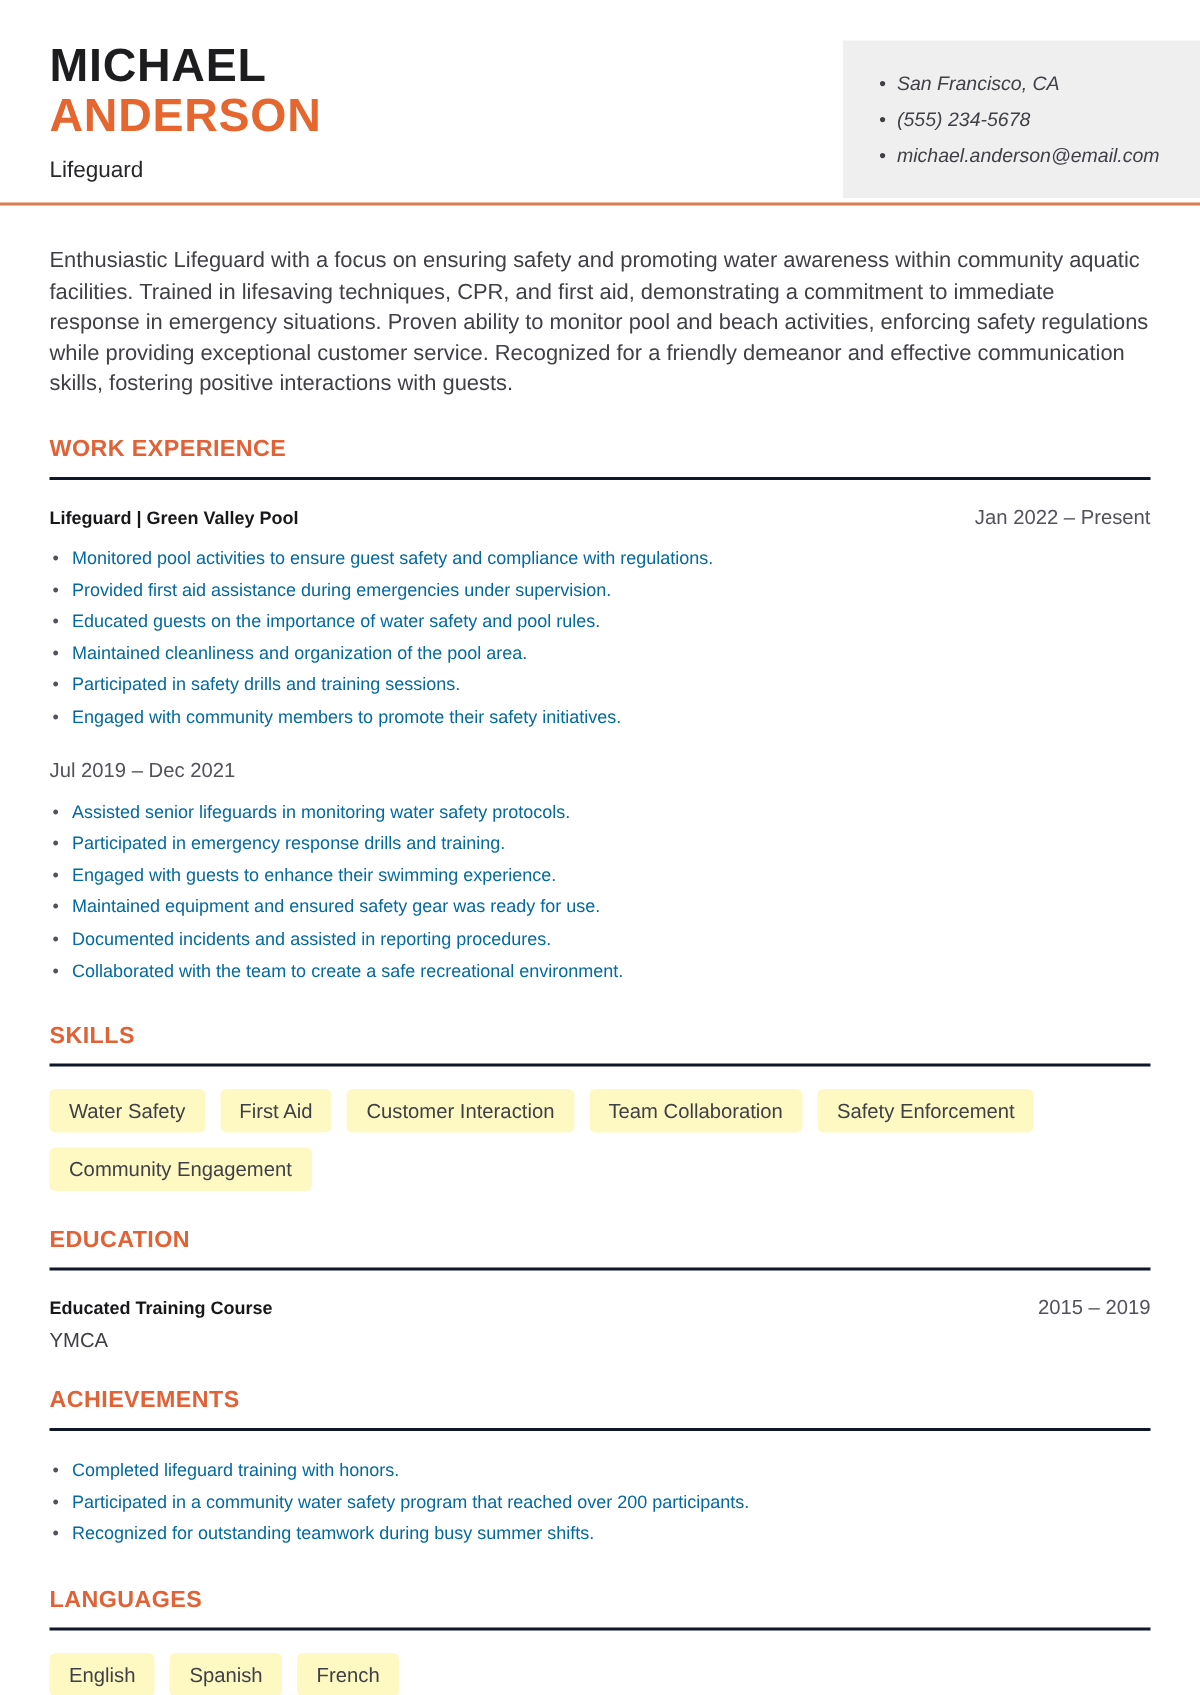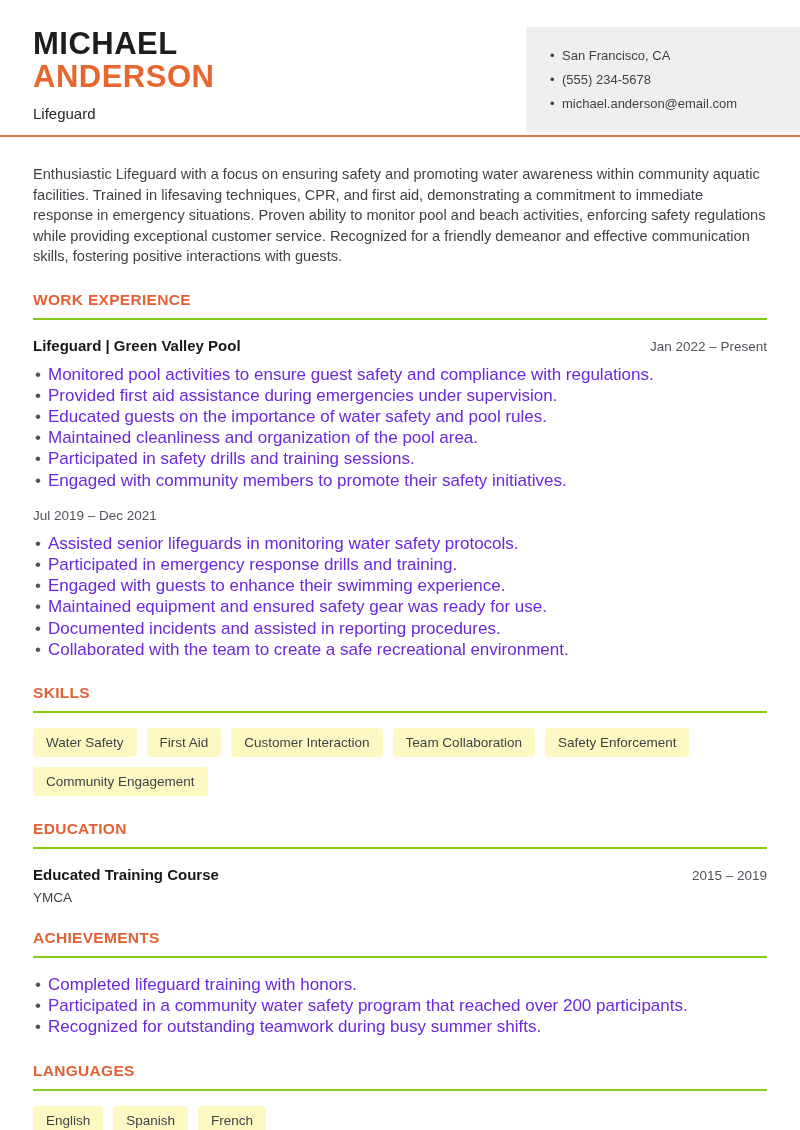--- a/index.html
+++ b/index.html
@@ -19,54 +19,54 @@
     font-size:31px; line-height:33px; font-weight:800;
     letter-spacing:0.5px; color:#1d1d1f;
   }
   .last-name {
     font-size:31px; line-height:33px; font-weight:800;
     letter-spacing:0.5px; color:#e5672f;
   }
   .job-title { margin:12px 0 0 33px; font-size:15px; color:#27272a; }
 
   .contact-box {
-    position:absolute; top:27px; right:0; width:274px;
-    background:#efefef; padding:12px 14px 12px 24px;
+    position:absolute; top:27px; right:0; width:238px;
+    background:#efefef; padding:12px 14px 12px 24px;font-style:italic;
   }
   .contact-box ul { list-style:none; }
   .contact-box li {
     position:relative; padding-left:12px; margin:9px 0;
     font-size:13px; color:#3f3f46;
   }
   .contact-box li::before {
     content:"•"; position:absolute; left:0; top:0; color:#3f3f46;
   }
 
   .top-divider { margin-top:13px; height:2px; background:#db7b50; width:100%; }
 
   
   .content { padding:0 33px; }
   .summary { margin-top:27px; font-size:14.6px; line-height:20.5px; color:#3f3f46; }
 
   .section { margin-top:24px; }
   .section-heading {
     font-size:15.5px; font-weight:700; letter-spacing:0.3px;
     color:#e06236; padding-bottom:9px;
-    border-bottom:2px solid #84cc16;
+    border-bottom:2px solid #0f172a;
   }
 
   .entry { margin-top:17px; }
   .entry-head { display:flex; justify-content:space-between; align-items:baseline; }
-  .entry-title { font-size:15px; font-weight:700; color:#18181b; }
+  .entry-title { font-size:12px; font-weight:700; color:#18181b; }
   .entry-dates { font-size:13.5px; color:#52525b; white-space:nowrap; }
 
   ul.bullets { list-style:none; margin-top:10px; }
   ul.bullets li {
     position:relative; padding-left:15px;
-    font-size:17px; line-height:21.2px; color:#6d28d9;
+    font-size:12px; line-height:21.2px; color:#0369a1;
   }
   ul.bullets li::before {
     content:"•"; position:absolute; left:2px; color:#52525b;
   }
 
   .tags { display:flex; flex-wrap:wrap; gap:10px; margin-top:15px; }
   .tag {
     background:#fef9c3; border-radius:4px;
     padding:7px 13px; font-size:13.5px; color:#3f3f46;
   }

